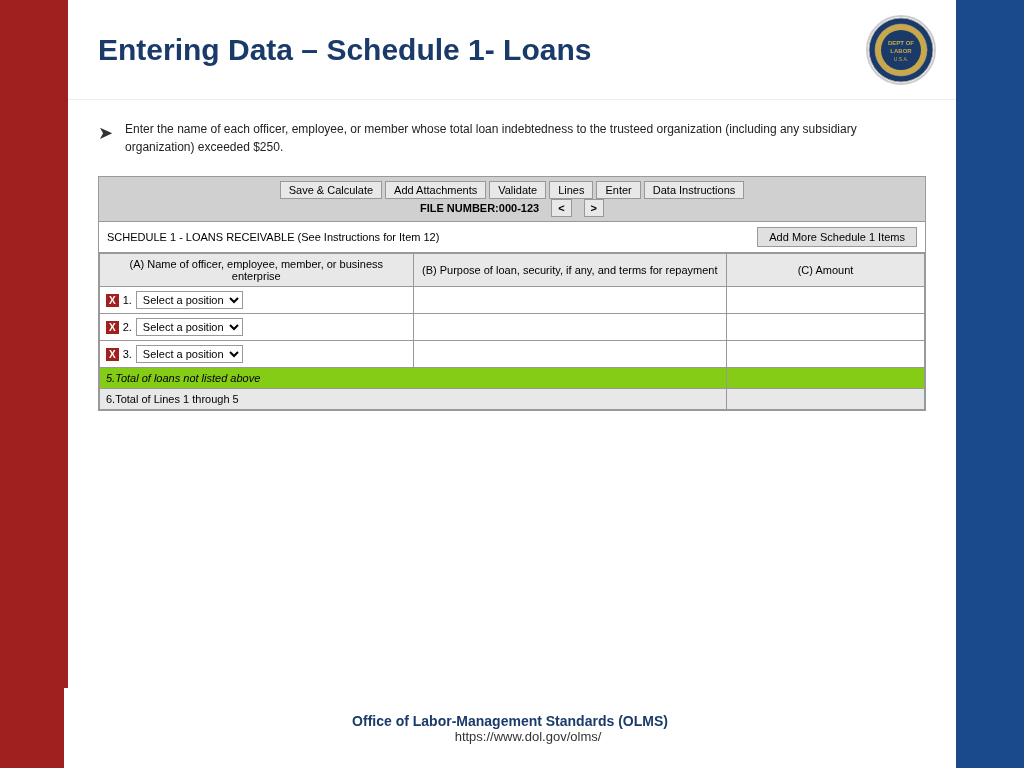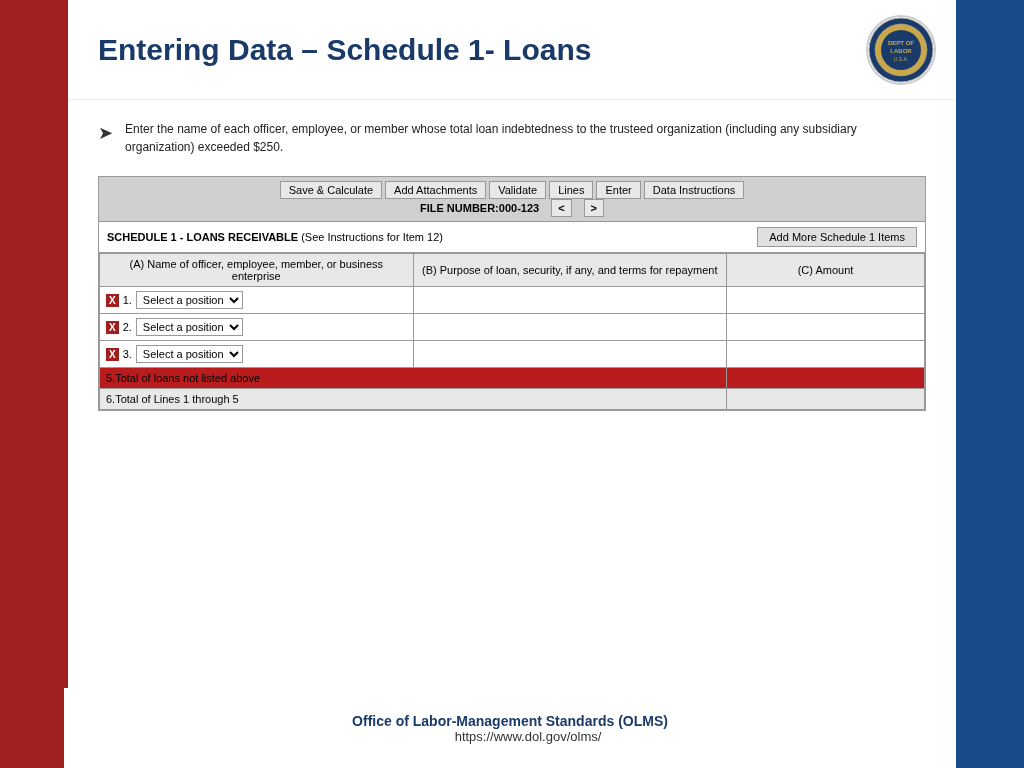--- a/index.html
+++ b/index.html
@@ -169,21 +169,21 @@
       background: #fff;
       justify-content: space-between;
     }
 
     .schedule-title {
       font-size: 11px;
       color: #000;
     }
 
     .schedule-title strong {
-      font-weight: bold;
+      font-weight: normal;
     }
 
     .add-btn {
       padding: 3px 11px;
       font-size: 11px;
       background: #e0e0e0;
       border: 1px solid #999;
       cursor: pointer;
       white-space: nowrap;
     }
@@ -240,21 +240,22 @@
       background: #fff;
       cursor: pointer;
       color: #000;
     }
 
     .summary-row td {
       background: #e8e8e8;
     }
 
     .summary-row-white td {
-      background: #b91c1c;
+      background: #84cc16;
+      font-style: italic;
     }
 
     
     .footer {
       position: absolute;
       bottom: 0;
       left: 64px;
       right: 68px;
       height: 80px;
       background: #fff;

